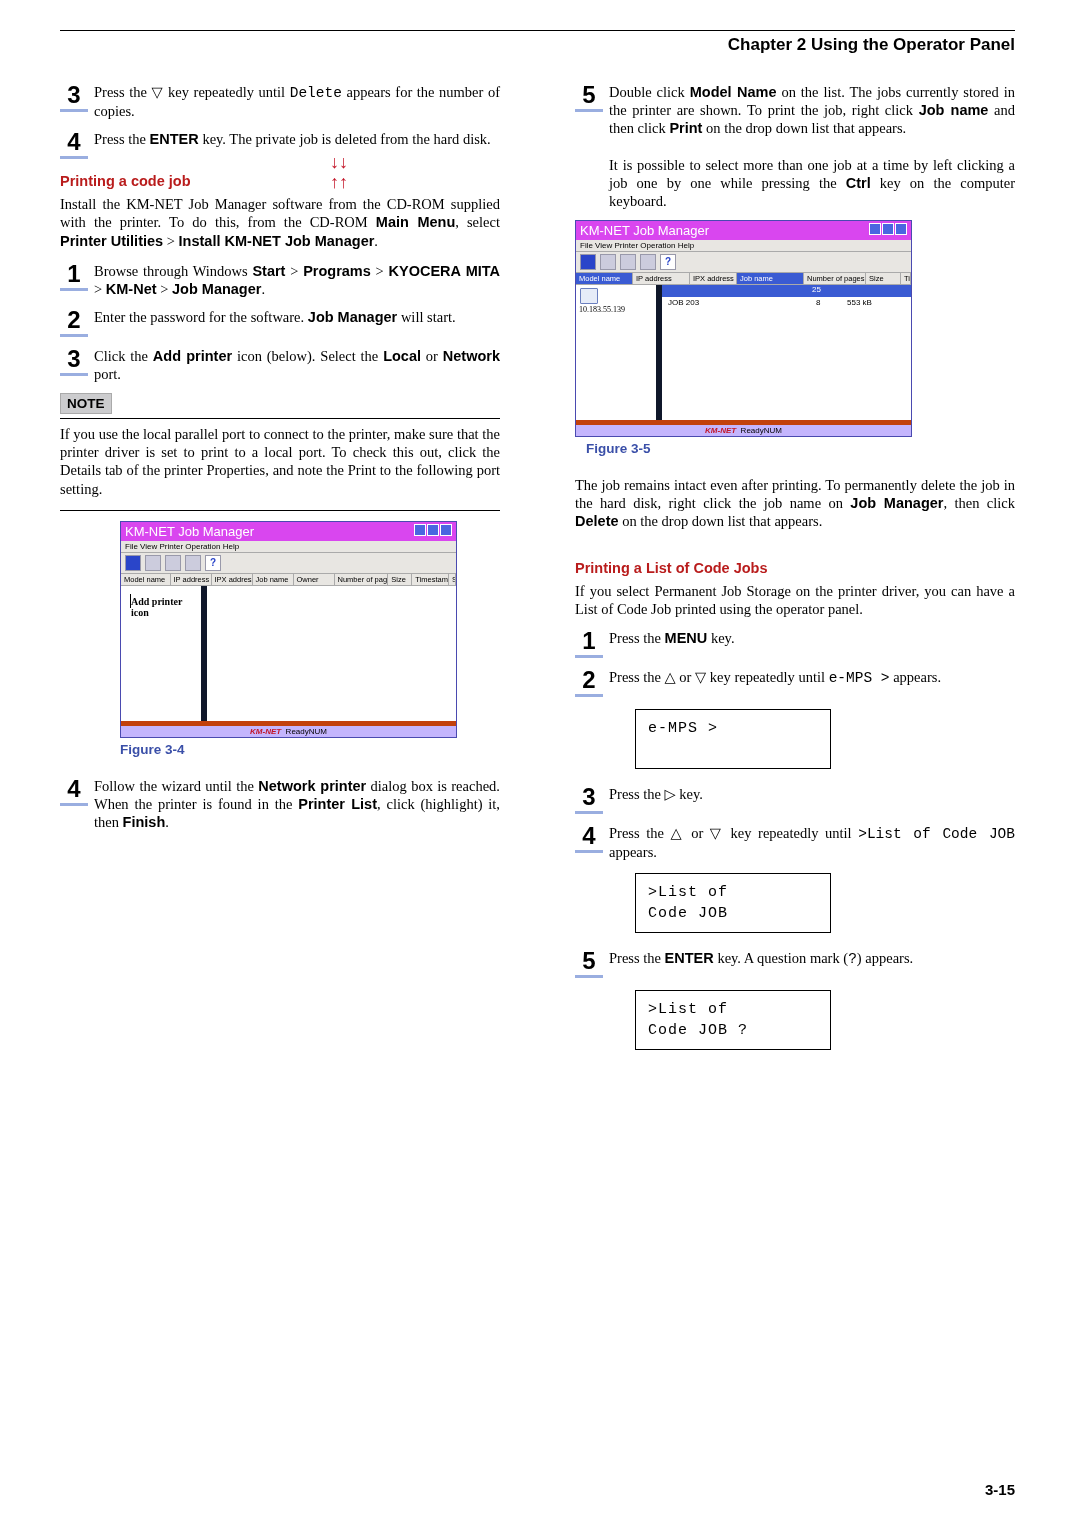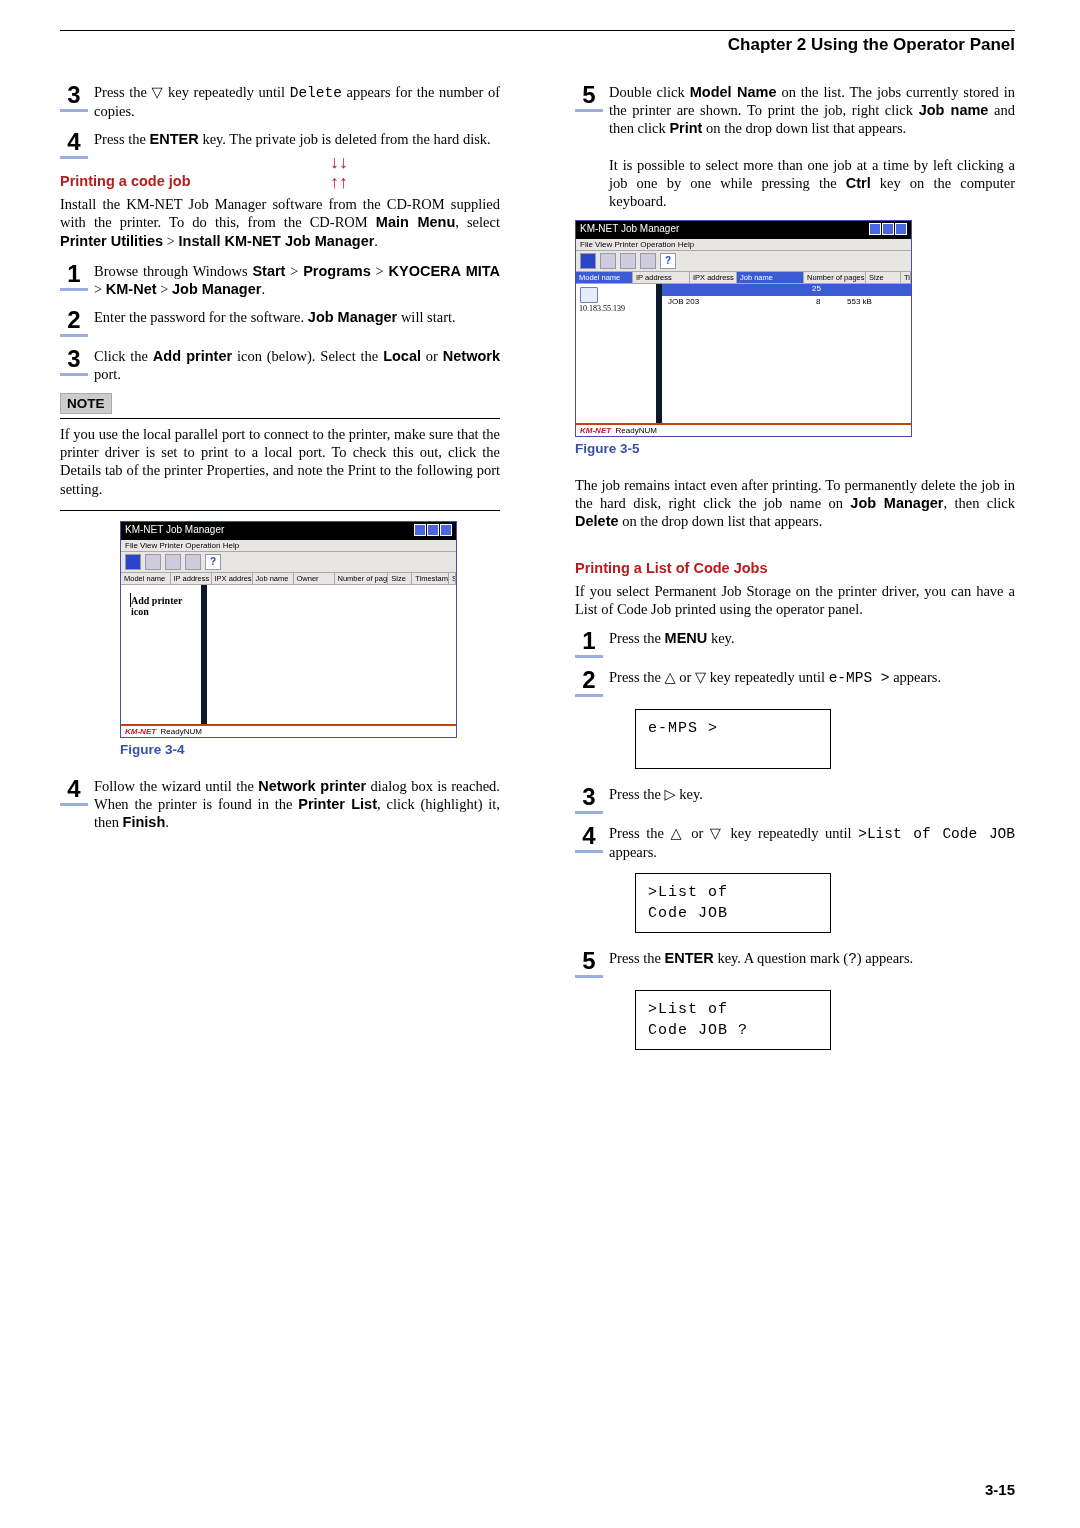--- a/index.html
+++ b/index.html
@@ -49,33 +49,33 @@
   .fig-caption {
     color:#3a4fa8; font-family: Arial, Helvetica, sans-serif; font-weight:bold; font-size:13.5px;
     margin:4px 0 20px 60px;
   }
   
   .screenshot {
     width:335px; height:215px; border:1px solid #4a4ab0; background:#e8e6e2;
     margin:10px 0 4px 60px; position:relative; font-family: Tahoma, Arial, sans-serif;
     font-size:8px;
   }
-  .ss-title { background:#000000; color:#fff; padding:2px 4px; font-size:10px; display:flex; justify-content:space-between; }
+  .ss-title { background:#d946ef; color:#fff; padding:2px 4px; font-size:13px; display:flex; justify-content:space-between; }
   .ss-title .btns span{ display:inline-block; width:10px; height:10px; margin-left:1px; border:1px solid #fff; background:#4a66e0;}
   .ss-title .close{ background:#d04a2a;}
   .ss-menu { background:#e8e6e2; color:#000; padding:1px 4px; border-bottom:1px solid #aaa;}
   .ss-toolbar { background:#e8e6e2; padding:2px 4px; border-bottom:1px solid #aaa; display:flex; gap:4px;}
   .ss-toolbar .ico{ width:14px; height:14px; background:#ccd; border:1px solid #99a; display:inline-block;}
   .ss-toolbar .ico.q{ background:#fff; color:#2a45c9; text-align:center; font-size:10px; line-height:14px; font-weight:bold;}
   .ss-columns { display:flex; border-bottom:1px solid #aaa; font-size:7.5px; background:#e8e6e2;}
   .ss-columns span { border-right:1px solid #aaa; padding:1px 3px; white-space:nowrap; overflow:hidden;}
   .ss-body { background:#fff; height:140px; position:relative; display:flex;}
   .ss-body .left-pane{ width:80px; border-right:6px solid #0f172a; position:relative;font-family:Liberation Serif, serif;}
   .ss-body .right-pane{ flex:1; position:relative;}
-  .ss-status { position:absolute; bottom:0; left:0; right:0; background:#ffffff; border-top:2px solid #c2410c; font-size:8px; padding:1px 4px; display:flex; justify-content:flex-start;}
+  .ss-status { position:absolute; bottom:0; left:0; right:0; background:#c4b5fd; border-top:5px solid #c2410c; font-size:8px; padding:1px 4px; display:flex; justify-content:center;}
   .ss-status .brand{ color:#c3172a; font-weight:bold; font-style:italic;}
   .add-printer-label{ position:absolute; top:6px; left:6px; font-size:10px; font-weight:bold; color:#000; line-height:1.1;}
   .add-printer-label::before{
     content:""; position:absolute; left:-1px; top:-2px; width:1px; height:14px; background:#000;
   }
   .printer-icon{
     position:absolute; left:4px; top:3px; width:16px; height:14px;
     background:#e6ecf8; border:1px solid #6a7fbf; border-radius:1px;
   }
   .sel-row{
@@ -240,21 +240,21 @@
             <div class="row-text" style="top:13px;left:6px;">JOB 203</div>
             <div class="row-text" style="top:13px;left:154px;">8</div>
             <div class="row-text" style="top:13px;left:185px;">553 kB</div>
           </div>
         </div>
         <div class="ss-status">
           <span><span class="brand">KM-NET</span>&nbsp; <span>Ready</span></span>
           <span>NUM</span>
         </div>
       </div>
-      <div class="fig-caption" style="margin-left:0;">Figure 3-5</div>
+      <div class="fig-caption" style="margin-left:11px;">Figure 3-5</div>
 
       <p>
         The job remains intact even after printing. To permanently delete the job in the hard disk, right click the job name on <b>Job Manager</b>, then click <b>Delete</b> on the drop down list that appears.
       </p>
 
       <div class="heading-sec" style="margin-top:30px;">Printing a List of Code Jobs</div>
       <p>If you select Permanent Job Storage on the printer driver, you can have a List of Code Job printed using the operator panel.</p>
 
       <div class="step" style="margin-top:10px;">
         <div class="num">1</div>

